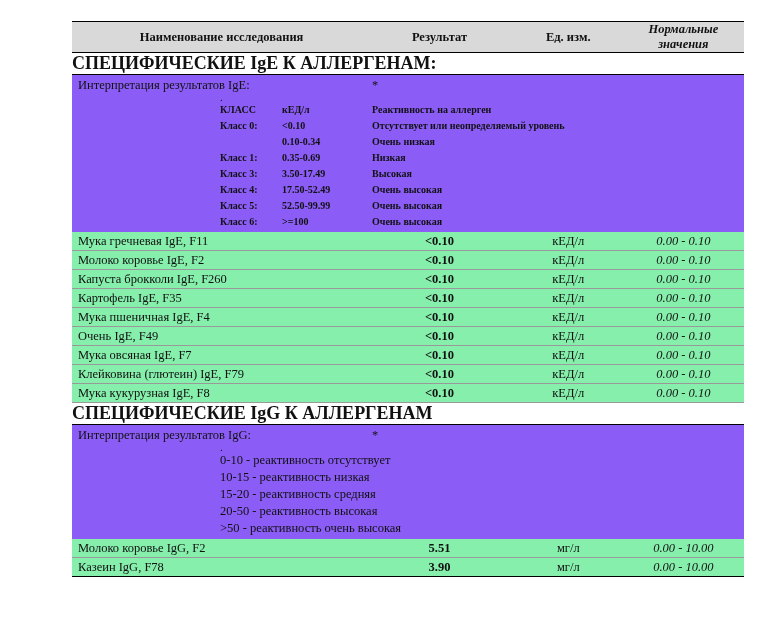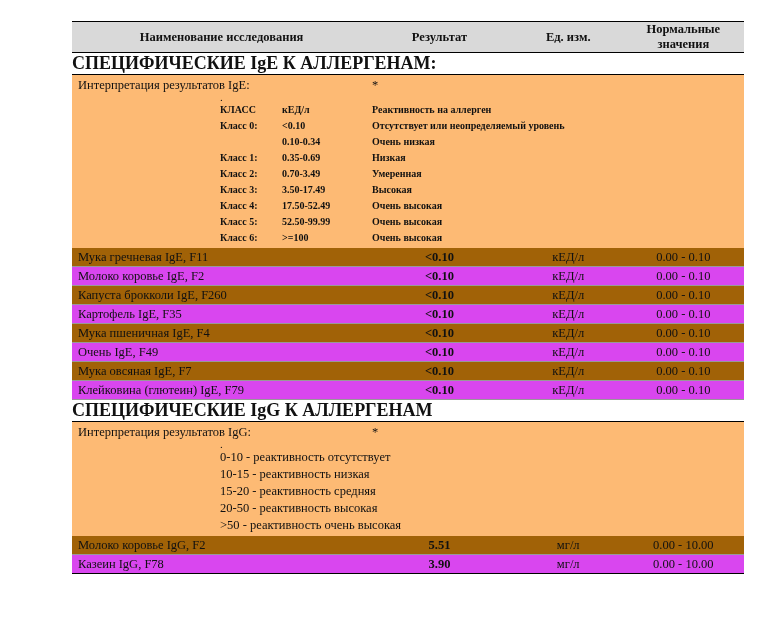--- a/index.html
+++ b/index.html
@@ -77,24 +77,24 @@
   }
   .section-row td {
     background: #ffffff;
     border-bottom: 1px solid #000;
     font-weight: bold;
     font-size: 18px;
     height: 21px;
     padding-left: 6px;
   }
   .grey td {
-    background: #d946ef;
+    background: #86efac;
   }
   .white td {
-    background: #a16207;
+    background: #86efac;
   }
   .row-line td {
     border-bottom: 1px solid #999;
   }
   .c-name {
     width: 290px;
     padding-left: 6px !important;
     text-align: left;
     height: 18px;
   }
@@ -102,26 +102,27 @@
     width: 150px;
     text-align: center;
   }
   .c-unit {
     width: 110px;
     text-align: center;
   }
   .c-norm {
     width: 122px;
     text-align: center;
+    font-style: italic;
   }
   .bold {
     font-weight: bold;
   }
   .interp-block td {
-    background: #fdba74;
+    background: #8b5cf6;
     padding: 0;
   }
   .interp-inner {
     position: relative;
     padding: 2px 0 2px 6px;
     line-height: 16px;
   }
   .interp-title {
     display: inline-block;
   }
@@ -209,25 +210,20 @@
               <td class="cls-c1"></td>
               <td class="cls-c2">0.10-0.34</td>
               <td class="cls-c3">Очень низкая</td>
             </tr>
             <tr>
               <td class="cls-c1">Класс 1:</td>
               <td class="cls-c2">0.35-0.69</td>
               <td class="cls-c3">Низкая</td>
             </tr>
             <tr>
-              <td class="cls-c1">Класс 2:</td>
-              <td class="cls-c2">0.70-3.49</td>
-              <td class="cls-c3">Умеренная</td>
-            </tr>
-            <tr>
               <td class="cls-c1">Класс 3:</td>
               <td class="cls-c2">3.50-17.49</td>
               <td class="cls-c3">Высокая</td>
             </tr>
             <tr>
               <td class="cls-c1">Класс 4:</td>
               <td class="cls-c2">17.50-52.49</td>
               <td class="cls-c3">Очень высокая</td>
             </tr>
             <tr>
@@ -283,20 +279,26 @@
       <td class="c-norm">0.00 - 0.10</td>
     </tr>
     <tr class="white row-line">
       <td class="c-name">Мука овсяная IgE, F7</td>
       <td class="c-res bold">&lt;0.10</td>
       <td class="c-unit">кЕД/л</td>
       <td class="c-norm">0.00 - 0.10</td>
     </tr>
     <tr class="grey row-line">
       <td class="c-name">Клейковина (глютеин) IgE, F79</td>
+      <td class="c-res bold">&lt;0.10</td>
+      <td class="c-unit">кЕД/л</td>
+      <td class="c-norm">0.00 - 0.10</td>
+    </tr>
+    <tr class="white row-line">
+      <td class="c-name">Мука кукурузная IgE, F8</td>
       <td class="c-res bold">&lt;0.10</td>
       <td class="c-unit">кЕД/л</td>
       <td class="c-norm">0.00 - 0.10</td>
     </tr>
 
     <tr class="section-row">
       <td colspan="4">СПЕЦИФИЧЕСКИЕ IgG К АЛЛЕРГЕНАМ</td>
     </tr>
 
     <tr class="interp-block">

